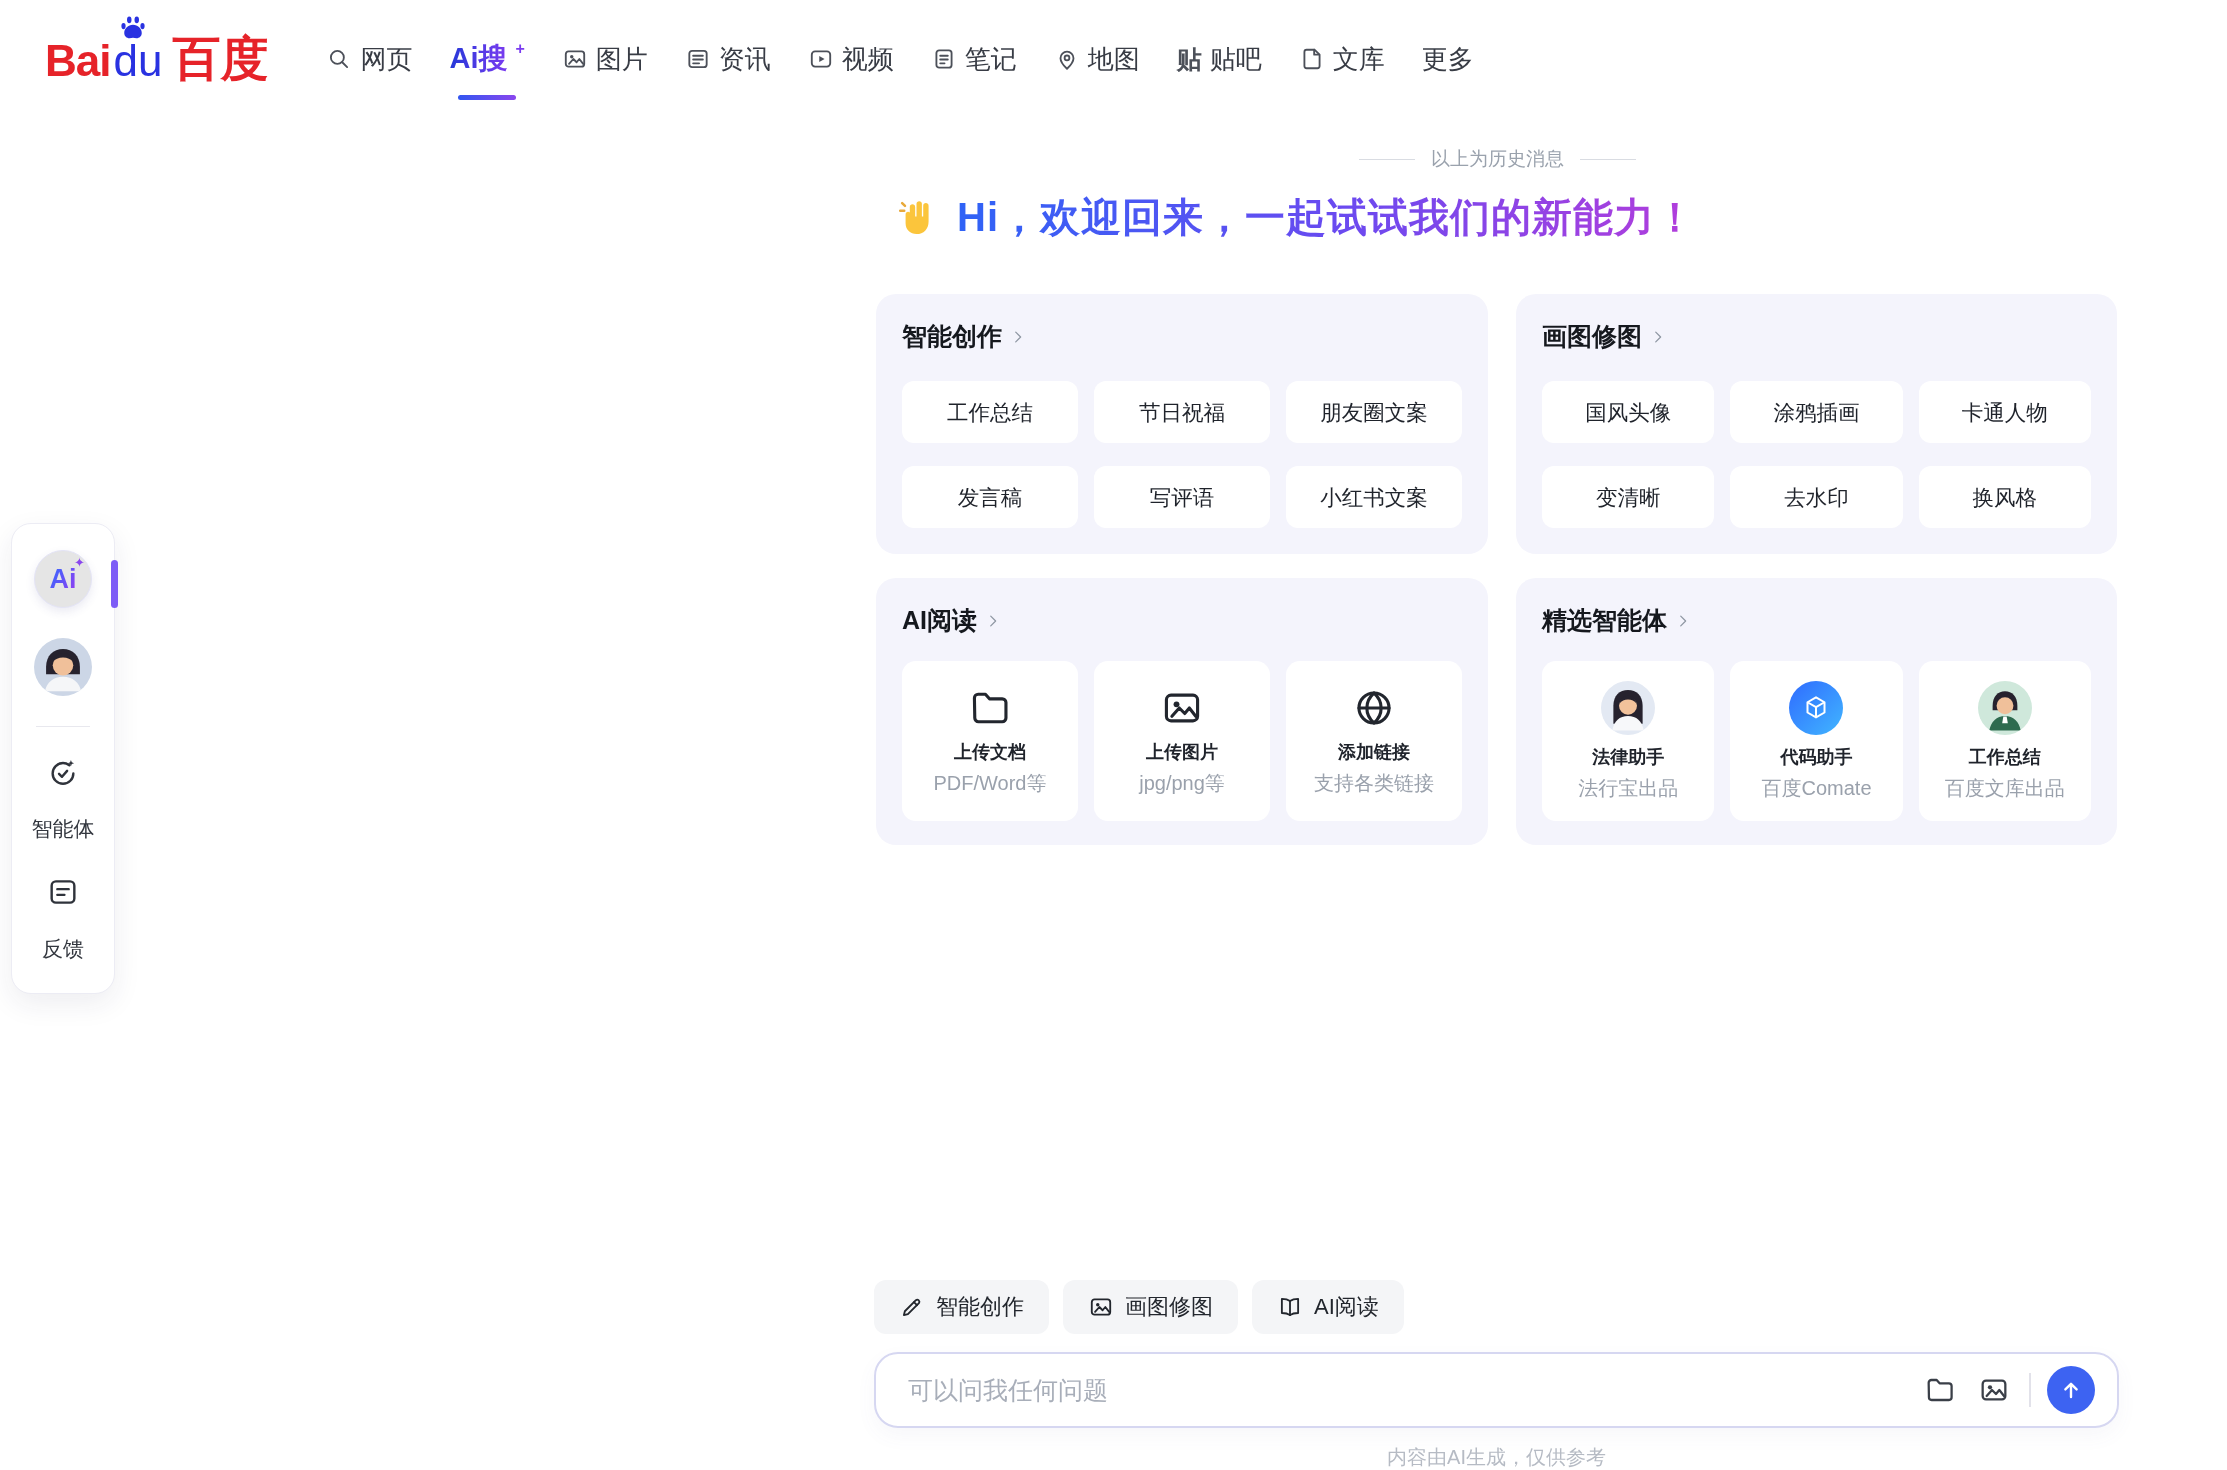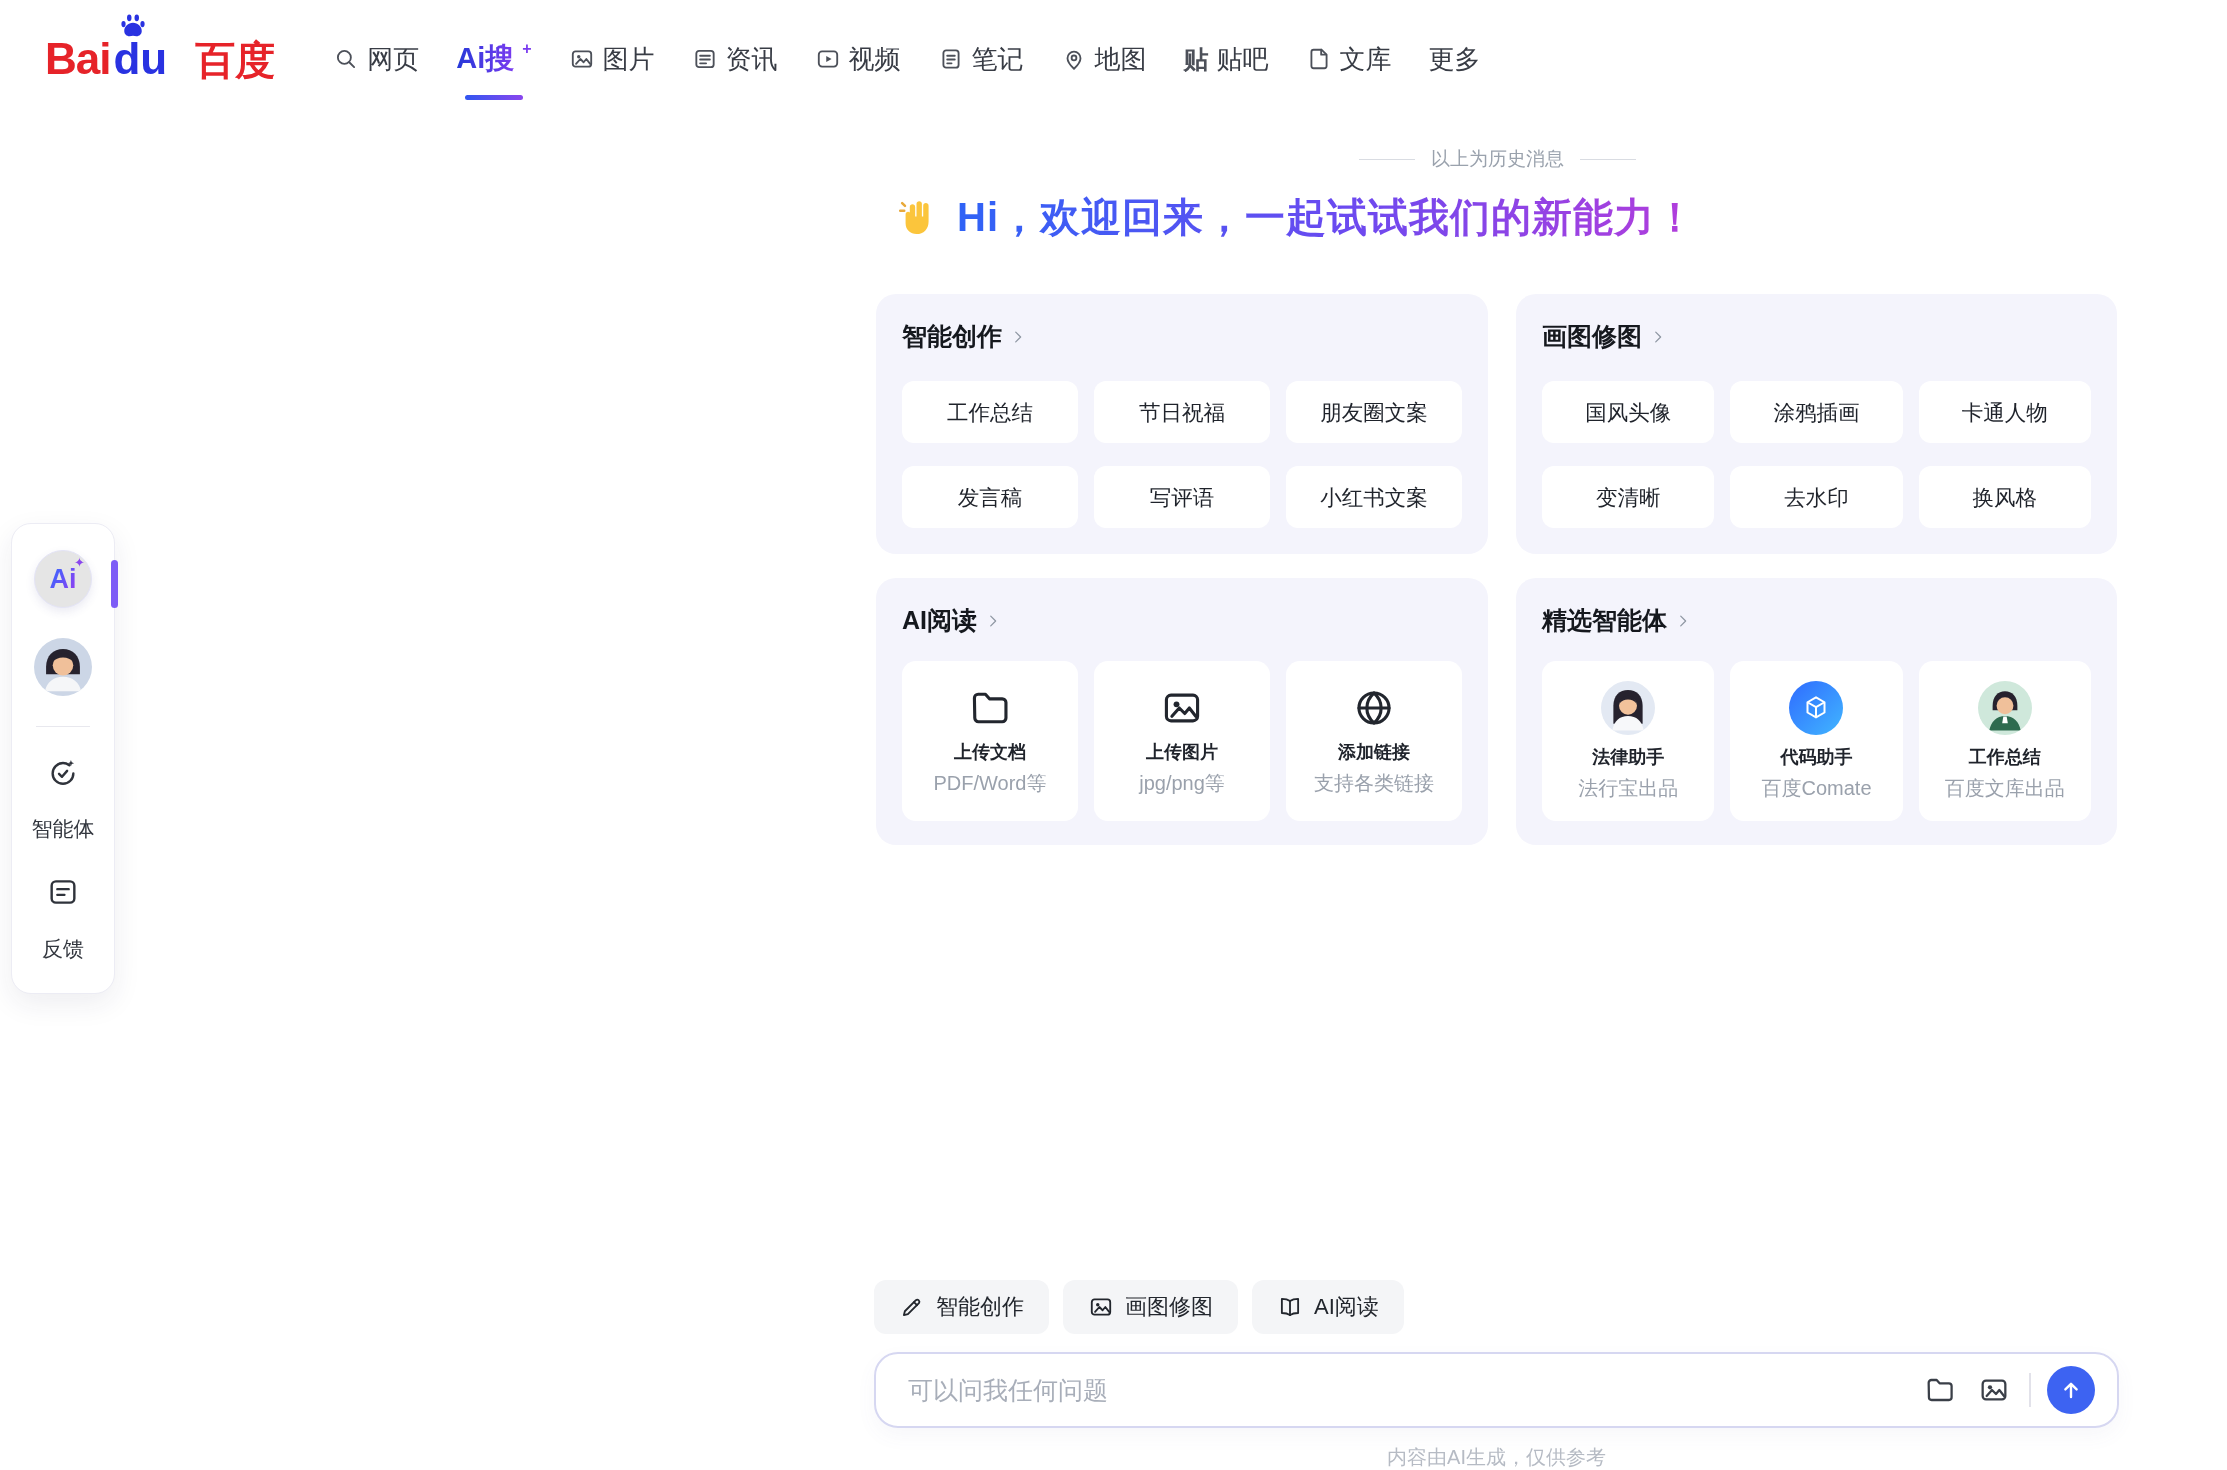--- a/index.html
+++ b/index.html
@@ -10,22 +10,22 @@
   button{font-family:inherit;border:none;background:none;cursor:pointer;padding:0;}
   svg{display:block;}
   .t-icon{fill:none;stroke:currentColor;stroke-width:1.7;stroke-linecap:round;stroke-linejoin:round;flex:none;}
 
   
   .topbar{position:absolute;top:0;left:0;right:0;height:118px;display:flex;align-items:center;padding-left:45px;background:#fff;}
   .logo{display:flex;align-items:flex-end;text-decoration:none;cursor:pointer;}
   .lg-bai{font-size:44px;font-weight:800;color:#e62329;line-height:1;letter-spacing:-1px;}
   .lg-du-wrap{position:relative;display:inline-block;margin-left:3px;}
   .paw{position:absolute;top:-25px;left:3px;}
-  .lg-du{font-size:44px;font-weight:700;color:#2932e1;line-height:1;}
-  .lg-cn{font-size:40px;font-weight:800;color:#e62329;margin-left:28px;line-height:1.02;}
+  .lg-du{font-size:44px;font-weight:400;color:#2932e1;line-height:1;}
+  .lg-cn{font-size:48px;font-weight:800;color:#e62329;margin-left:10px;line-height:1.02;}
   .tabs{display:flex;align-items:center;gap:37px;margin-left:58px;height:100%;}
   .tab{position:relative;display:flex;align-items:center;gap:8px;font-size:26px;color:#383c45;text-decoration:none;cursor:pointer;white-space:nowrap;justify-content:center;}
   .tab .t-icon{color:#4c5059;}
   .tieba-glyph{font-size:25px;font-weight:600;color:#4c5059;line-height:1;}
   .ai-grad{font-size:29px;font-weight:800;background:linear-gradient(90deg,#2438d8,#7a3bf0);-webkit-background-clip:text;background-clip:text;color:transparent;}
   .ai-plus{font-size:16px;font-weight:800;color:#7a3bf0;display:inline-block;transform:translateY(-10px);}
   .underline{position:absolute;left:50%;transform:translateX(-50%);bottom:-21px;width:58px;height:5px;border-radius:3px;background:linear-gradient(90deg,#3156f0,#8a46ee);}
 
   
   .side{position:absolute;left:11px;top:523px;width:104px;background:#fff;border:1px solid #ececf4;border-radius:20px;

